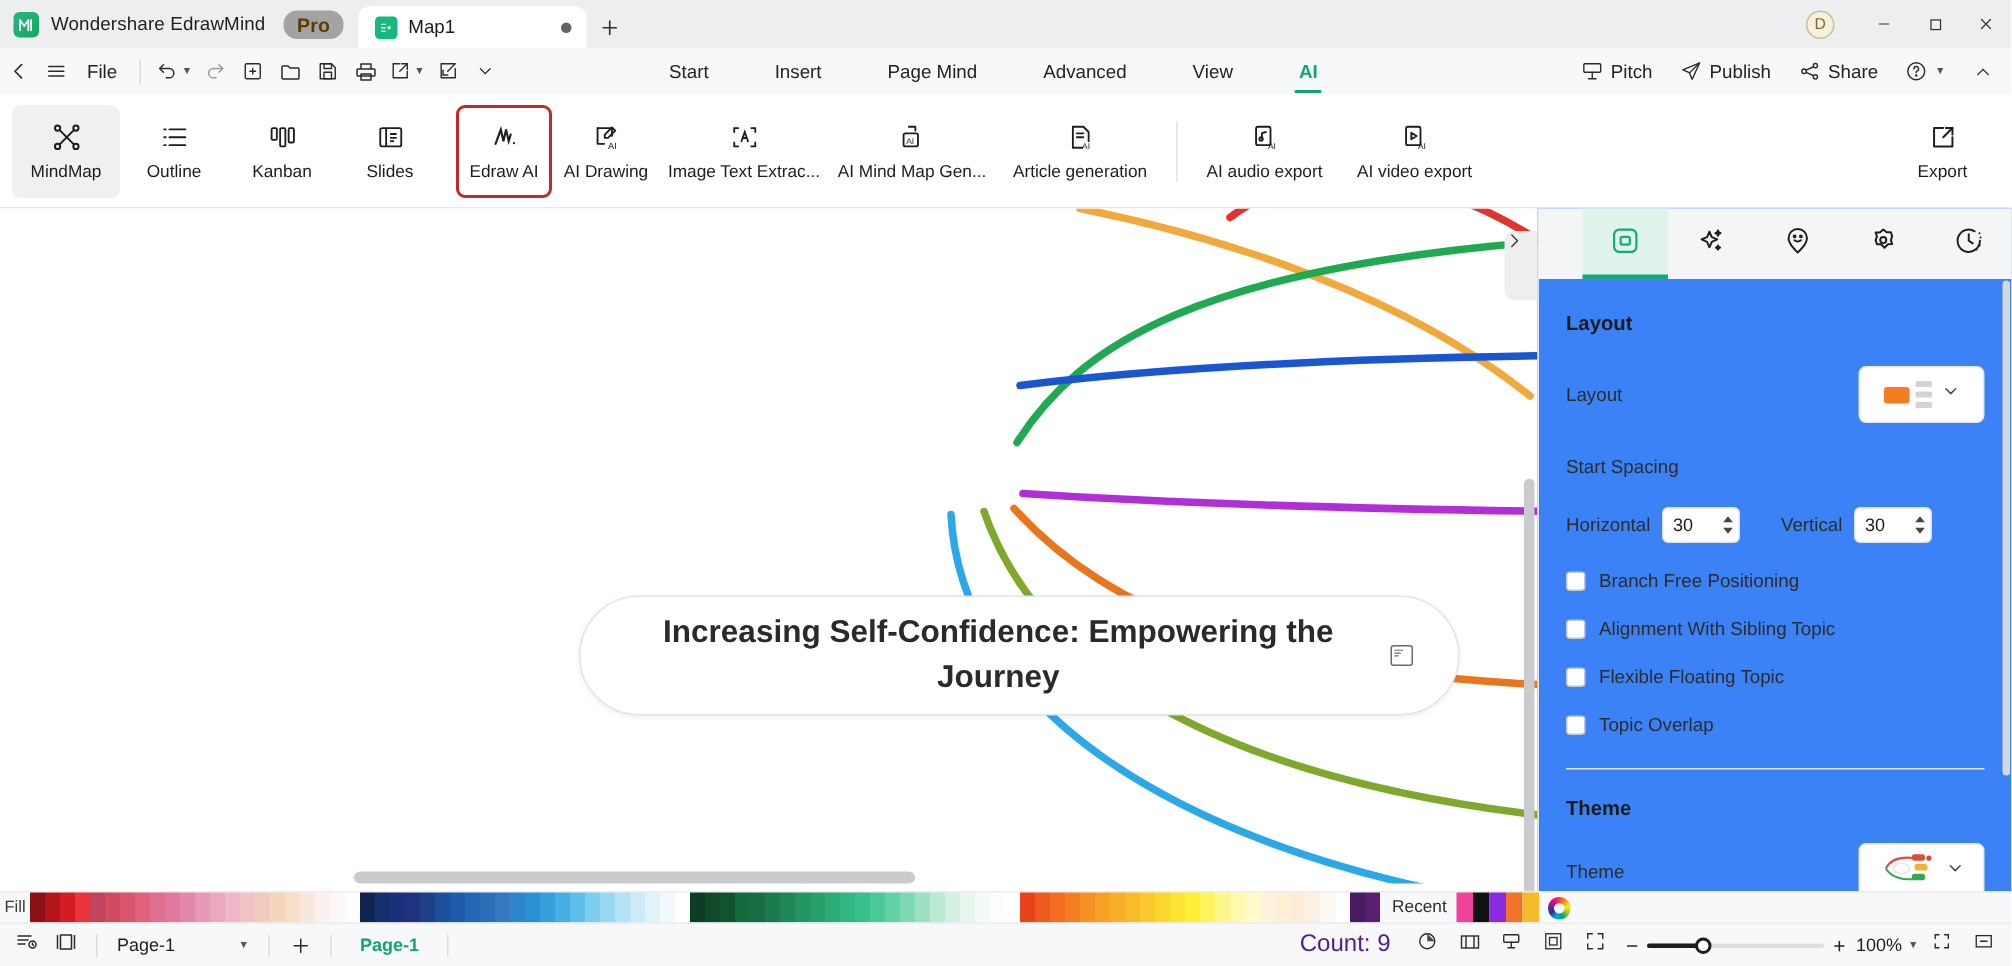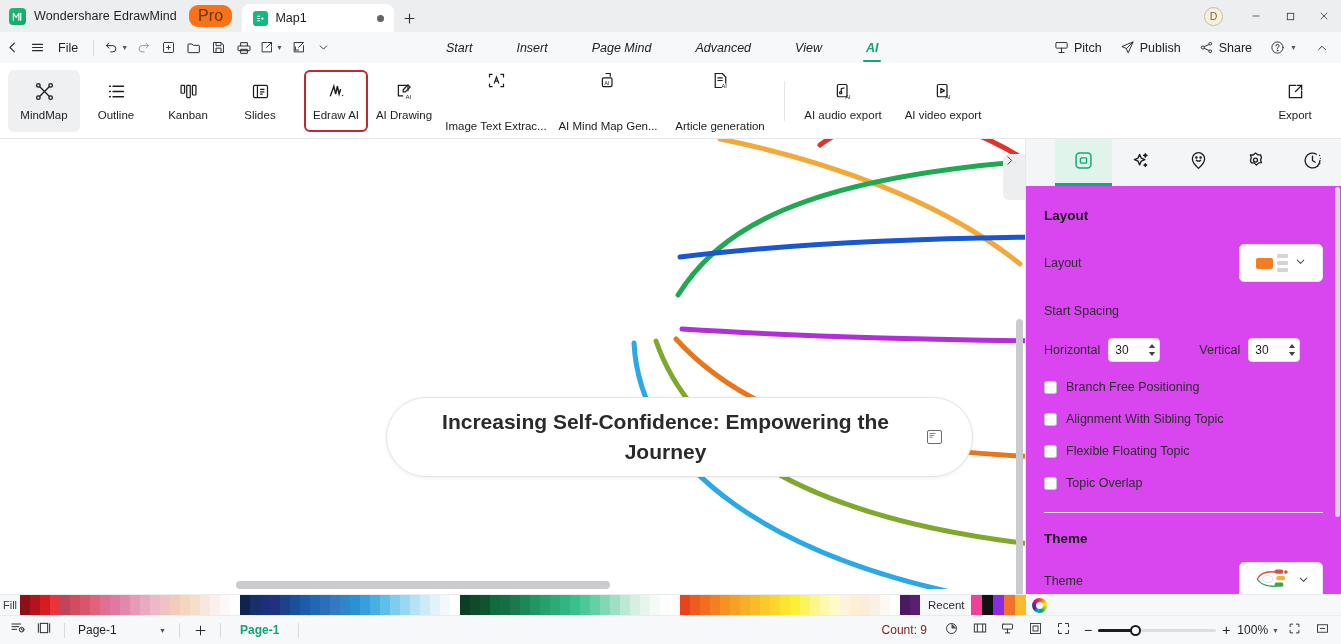--- a/index.html
+++ b/index.html
@@ -21,21 +21,21 @@
     display: flex; align-items: center; gap: 8px; height: 32px; padding: 0 10px 0 9px;
   }
   .brand-logo {
     width: 17px; height: 17px; border-radius: 4px;
     background: linear-gradient(135deg,#25b877 0%,#12a866 100%);
     display: flex; align-items: center; justify-content: center;
     color: #fff; font-size: 11px; line-height: 1;
   }
   .brand-name { font-size: 12.5px; color: #1f1f1f; letter-spacing: .1px; }
   .pro-badge {
-    background: #f97316; color: #5b3b00; font-size: 16px; font-weight: normal;
+    background: #a3a3a3; color: #5b3b00; font-size: 13px; font-weight: bold;
     border-radius: 9px; padding: 2px 9px; margin-left: 4px; letter-spacing: .2px;
   }
   .tabstrip { display: flex; align-items: flex-end; height: 32px; }
   .doc-tab {
     display: flex; align-items: center; gap: 7px;
     height: 28px; background: #fff; border-radius: 8px 8px 0 0;
     padding: 0 10px 0 11px; min-width: 152px; position: relative;
   }
   .doc-tab-icon {
     width: 15px; height: 15px; border-radius: 3px; background: #16b97d;
@@ -65,21 +65,21 @@
   .qbtn {
     height: 26px; min-width: 25px; display: flex; align-items: center; justify-content: center;
     color: #2b2b2b; padding: 0 3px; gap: 2px;
   }
   .qsep { width: 1px; height: 16px; background: #d8dadd; margin: 0 7px; }
   .file-lbl { font-size: 12.5px; color: #1f1f1f; padding: 0 8px; }
   .caret-sm { font-size: 7px; color: #555; line-height: 1; }
   .menutabs { display: flex; align-items: center; gap: 0px; margin-left: 88px; height: 31px; }
   .mtab {
     font-size: 12.5px; color: #232323; padding: 0 22px; height: 31px;
-    display: flex; align-items: center; position: relative; font-style: italic;
+    display: flex; align-items: center; position: relative;
   }
   .mtab.active { color: #12a471; font-weight: bold; }
   .mtab.active::after {
     content: ""; position: absolute; bottom: 1px; left: 50%; transform: translateX(-50%);
     width: 18px; height: 2px; background: #12a471; border-radius: 2px;
   }
   .menu-right { position: absolute; right: 4px; display: flex; align-items: center; gap: 2px; }
   .mr-item { display: flex; align-items: center; gap: 5px; padding: 0 8px; height: 26px; font-size: 12.5px; color: #232323; }
 
   
@@ -89,21 +89,21 @@
   }
   .rgroup { display: flex; align-items: center; height: 100%; }
   .ritem {
     width: 72px; height: 62px; display: flex; flex-direction: column; align-items: center;
     justify-content: center; gap: 7px; border-radius: 6px; position: relative;
   }
   .ritem.sel { background: #eef0f2; }
   .ritem.outlined { border: 2px solid #c1292e; width: 64px; }
   .ritem .ri-ico { height: 22px; display: flex; align-items: center; justify-content: center; color: #1d1d1d; }
   .ritem .ri-lbl { font-size: 11.5px; color: #1d1d1d; white-space: nowrap; }
-  .ritem.wide { width: 112px; justify-content: space-between; }
+  .ritem.wide { width: 112px; }
   .ritem.wide2 { width: 100px; }
   .rsep { width: 1px; height: 40px; background: #e2e4e7; margin: 0 8px; }
   .ribbon-export { position: absolute; right: 10px; }
 
   
   .body { flex: 1; display: flex; position: relative; min-height: 0; }
   .canvas {
     flex: 1; position: relative; background: #ffffff; overflow: hidden;
   }
   .canvas svg { position: absolute; top: 0; left: 0; }
@@ -133,21 +133,21 @@
   }
   .panel-toggle {
     position: absolute; right: 0; top: 15px; width: 22px; height: 46px;
     background: #eceef0; border-radius: 6px 0 0 6px;
     display: flex; align-items: center; justify-content: center; color: #3b3b3b;
     z-index: 6;
   }
 
   
   .rpanel {
-    width: 316px; background: #d946ef; flex: none; display: flex; flex-direction: column;
+    width: 316px; background: #3b82f6; flex: none; display: flex; flex-direction: column;
     position: relative; border-left: 1px solid #e6e8ea;
   }
   .rp-tabs { height: 47px; display: flex; align-items: stretch; background: #f4f5f6; padding-left: 29px; }
   .rp-tab {
     width: 58px; display: flex; align-items: center; justify-content: center; position: relative;
     color: #1d1d1d;
   }
   .rp-tab.active { background: #e1f4ec; }
   .rp-tab.active::after {
     content:""; position:absolute; bottom:0; left:0; right:0; height:3px; background:#17a87a;
@@ -215,21 +215,21 @@
   }
   .sb-btn { width: 26px; height: 24px; display: flex; align-items: center; justify-content: center; color: #2b2b2b; }
   .sb-sep { width: 1px; height: 15px; background: #d9dbde; margin: 0 7px; }
   .page-select {
     width: 100px; height: 22px; display: flex; align-items: center; padding: 0 6px;
     font-size: 12px; color: #1f1f1f;
   }
   .page-select .caret-sm { margin-left: auto; }
   .page-chip { font-size: 12px; color: #12a471; font-weight: bold; padding: 0 12px; }
   .sb-right { position: absolute; right: 6px; display: flex; align-items: center; gap: 2px; }
-  .count-lbl { font-size: 12px; color: #7f1d1d; margin-right: 10px; }
+  .count-lbl { font-size: 16px; color: #4c1d95; margin-right: 10px; }
   .zoom-wrap { display: flex; align-items: center; gap: 6px; margin: 0 5px; }
   .zoom-track { width: 118px; height: 3px; background: #dcdee0; border-radius: 2px; position: relative; }
   .zoom-fill { position: absolute; left: 0; top: 0; height: 3px; width: 38px; background: #1c1c1c; border-radius: 2px; }
   .zoom-knob {
     position: absolute; left: 32px; top: -4px; width: 11px; height: 11px;
     border-radius: 50%; background: #fff; border: 2.3px solid #1c1c1c;
   }
   .zoom-pct { font-size: 12px; color: #1f1f1f; display: flex; align-items: center; gap: 4px; }
   .ic { display: block; }
 </style>
@@ -672,21 +672,21 @@
             <input type="text" value="30" style="">
             <span class="stepper-arrows">
               <svg width="8" height="5" viewBox="0 0 10 6" fill="#444">
                   <path d="M5 0l4 5H1z"></path>
                 </svg>
               <svg width="8" height="5" viewBox="0 0 10 6" fill="#444">
                   <path d="M5 6L1 1h8z"></path>
                 </svg>
             </span>
           </div>
-          <span class="spacing-lbl" style="margin-left:39px">Vertical</span>
+          <span class="spacing-lbl" style="margin-left:27px">Vertical</span>
           <div class="stepper">
             <input type="text" value="30" style="">
             <span class="stepper-arrows">
               <svg width="8" height="5" viewBox="0 0 10 6" fill="#444">
                   <path d="M5 0l4 5H1z"></path>
                 </svg>
               <svg width="8" height="5" viewBox="0 0 10 6" fill="#444">
                   <path d="M5 6L1 1h8z"></path>
                 </svg>
             </span>

